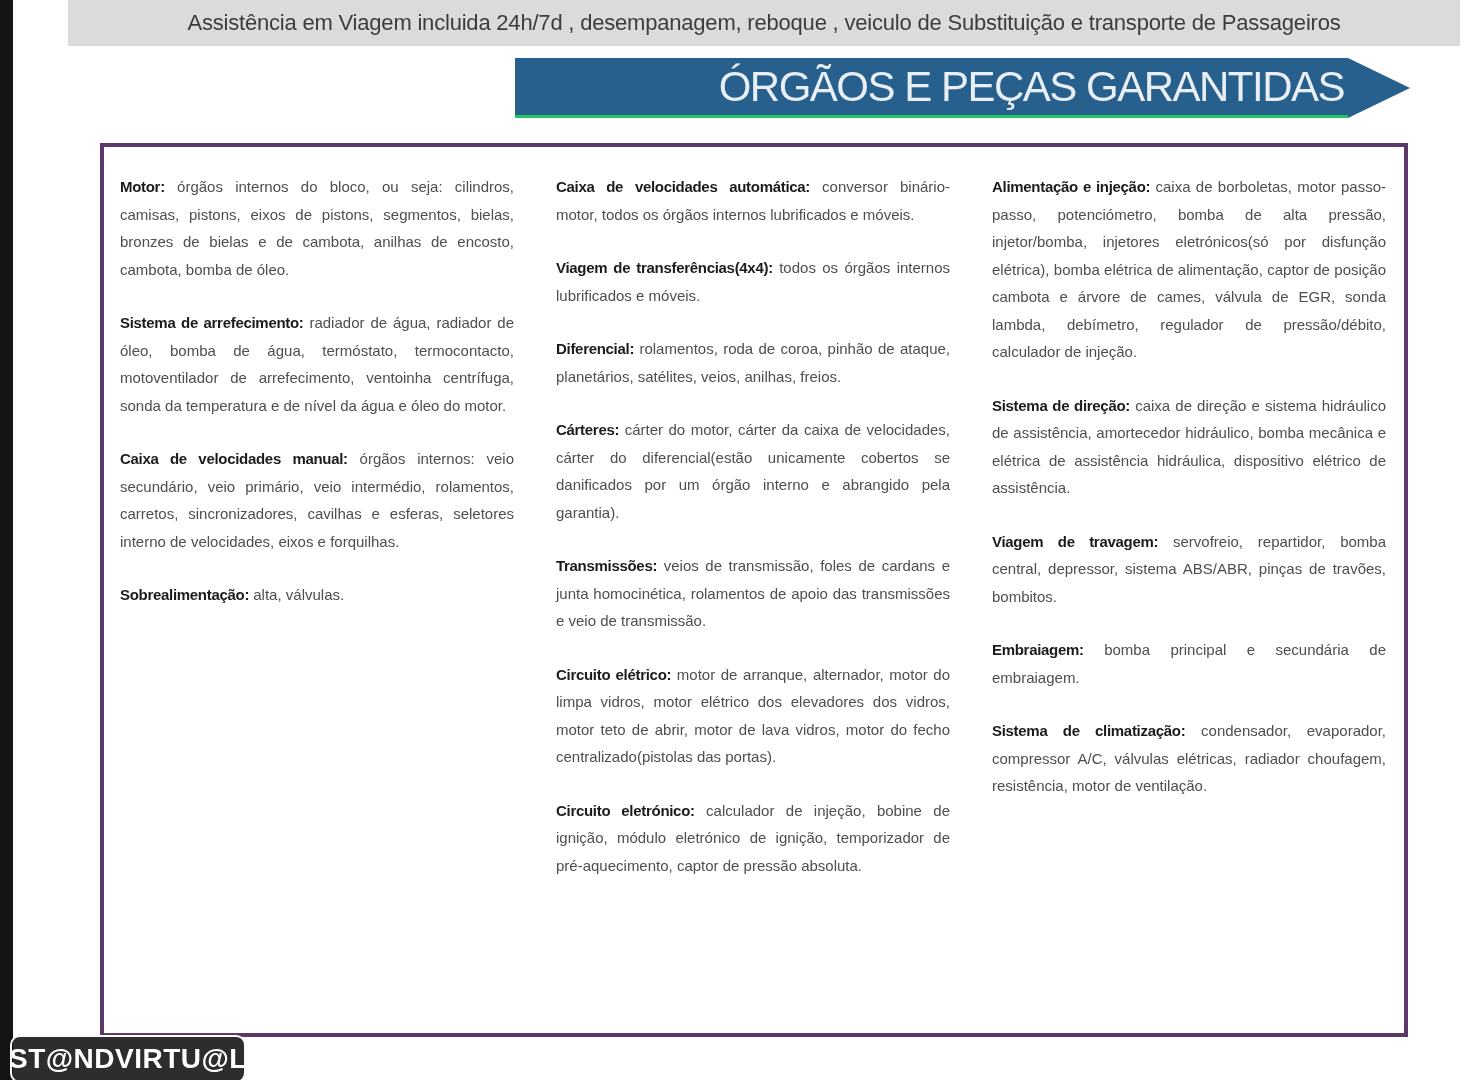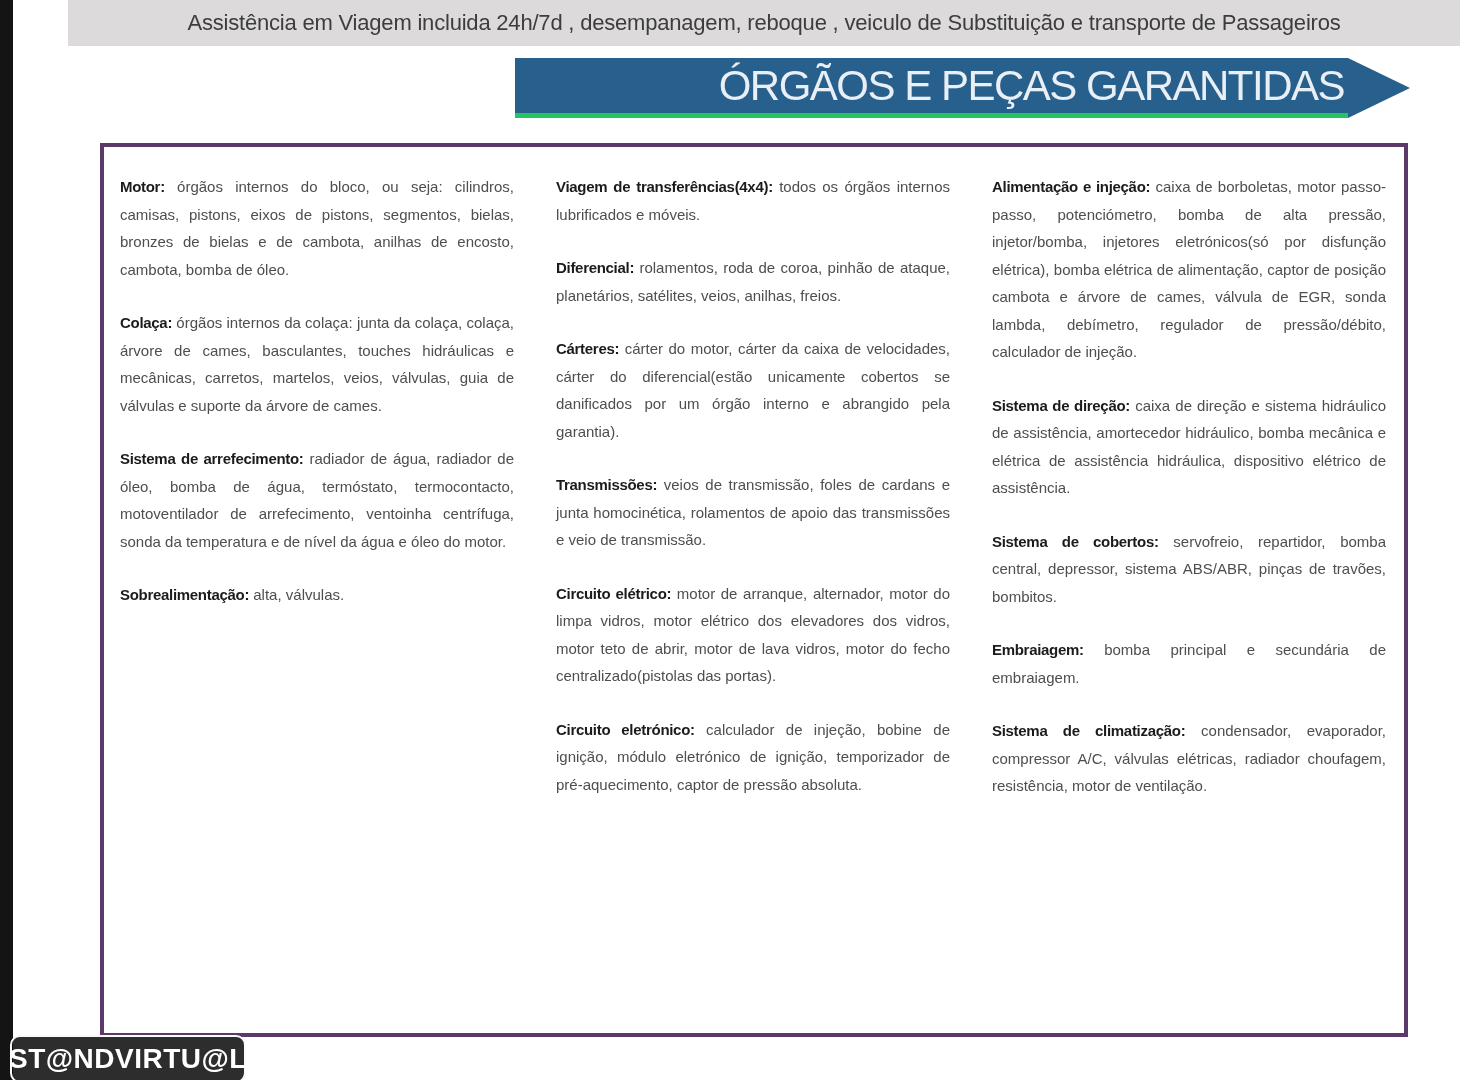--- a/index.html
+++ b/index.html
@@ -21,21 +21,21 @@
     background:var(--banner_gray,#dcdada);
     display:flex; align-items:center; justify-content:center;
     font-size:22px; letter-spacing:-0.2px;
     color:var(--banner_text,#3d3d3d);
     white-space:nowrap;
   }
   .ribbon {
     position:absolute; left:515px; top:58px;
     width:833px; height:60px;
     background:var(--ribbon_blue,#275f8d);
-    border-bottom:5px solid #22c55e;
+    border-bottom:3px solid #22c55e;
     box-sizing:border-box;
     display:flex; align-items:center; justify-content:flex-end;
     color:var(--ribbon_text,#e9eff5);
     font-size:42px; letter-spacing:-1.5px;
     padding-right:4px;
     white-space:nowrap;
   }
   .ribbon-arrow {
     position:absolute; left:1348px; top:58px;
     width:0; height:0;
@@ -94,38 +94,39 @@
   <div class="ribbon">
     <span>ÓRGÃOS E PEÇAS GARANTIDAS</span>
   </div>
   <div class="ribbon-arrow"></div>
 
   <div class="warranty-box">
     <div class="columns">
 
       <div class="col">
         <p><b>Motor:</b><span> órgãos internos do bloco, ou seja: cilindros, camisas, pistons, eixos de pistons, segmentos, bielas, bronzes de bielas e de cambota, anilhas de encosto, cambota, bomba de óleo.</span></p>
-        <p><b>Colaça:</b><span> órgãos internos da colaça: junta da colaça, colaça, árvore de cames, basculantes, touches hidráulicas e mecânicas, carretos, martelos, veios, válvulas, guia de válvulas e suporte da árvore de cames.</span></p>
         <p><b>Sistema de arrefecimento:</b><span> radiador de água, radiador de óleo, bomba de água, termóstato, termocontacto, motoventilador de arrefecimento, ventoinha centrífuga, sonda da temperatura e de nível da água e óleo do motor.</span></p>
+        <p><b>Caixa de velocidades manual:</b><span> órgãos internos: veio secundário, veio primário, veio intermédio, rolamentos, carretos, sincronizadores, cavilhas e esferas, seletores interno de velocidades, eixos e forquilhas.</span></p>
         <p><b>Sobrealimentação:</b><span> alta, válvulas.</span></p>
       </div>
 
       <div class="col">
+        <p><b>Caixa de velocidades automática:</b><span> conversor binário-motor, todos os órgãos internos lubrificados e móveis.</span></p>
         <p><b>Viagem de transferências(4x4):</b><span> todos os órgãos internos lubrificados e móveis.</span></p>
         <p><b>Diferencial:</b><span> rolamentos, roda de coroa, pinhão de ataque, planetários, satélites, veios, anilhas, freios.</span></p>
         <p><b>Cárteres:</b><span> cárter do motor, cárter da caixa de velocidades, cárter do diferencial(estão unicamente cobertos se danificados por um órgão interno e abrangido pela garantia).</span></p>
         <p><b>Transmissões:</b><span> veios de transmissão, foles de cardans e junta homocinética, rolamentos de apoio das transmissões e veio de transmissão.</span></p>
         <p><b>Circuito elétrico:</b><span> motor de arranque, alternador, motor do limpa vidros, motor elétrico dos elevadores dos vidros, motor teto de abrir, motor de lava vidros, motor do fecho centralizado(pistolas das portas).</span></p>
         <p><b>Circuito eletrónico:</b><span> calculador de injeção, bobine de ignição, módulo eletrónico de ignição, temporizador de pré-aquecimento, captor de pressão absoluta.</span></p>
       </div>
 
       <div class="col">
         <p><b>Alimentação e injeção:</b><span> caixa de borboletas, motor passo-passo, potenciómetro, bomba de alta pressão, injetor/bomba, injetores eletrónicos(só por disfunção elétrica), bomba elétrica de alimentação, captor de posição cambota e árvore de cames, válvula de EGR, sonda lambda, debímetro, regulador de pressão/débito, calculador de injeção.</span></p>
         <p><b>Sistema de direção:</b><span> caixa de direção e sistema hidráulico de assistência, amortecedor hidráulico, bomba mecânica e elétrica de assistência hidráulica, dispositivo elétrico de assistência.</span></p>
-        <p><b>Sistema de cobertos:</b><span> servofreio, repartidor, bomba central, depressor, sistema ABS/ABR, pinças de travões, bombitos.</span></p>
+        <p><b>Viagem de travagem:</b><span> servofreio, repartidor, bomba central, depressor, sistema ABS/ABR, pinças de travões, bombitos.</span></p>
         <p><b>Embraiagem:</b><span> bomba principal e secundária de embraiagem.</span></p>
         <p><b>Sistema de climatização:</b><span> condensador, evaporador, compressor A/C, válvulas elétricas, radiador choufagem, resistência, motor de ventilação.</span></p>
       </div>
 
     </div>
   </div>
 
   <div class="watermark">
     <span>ST@NDVIRTU@L</span>
   </div>

